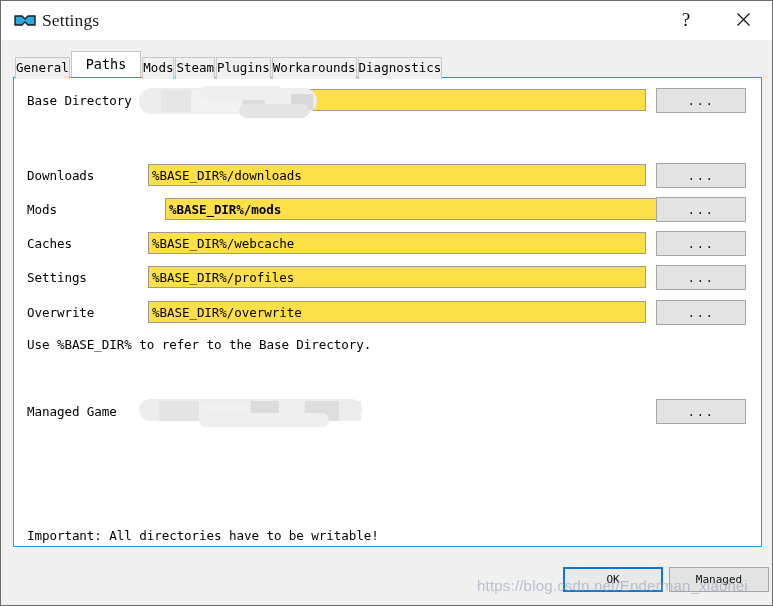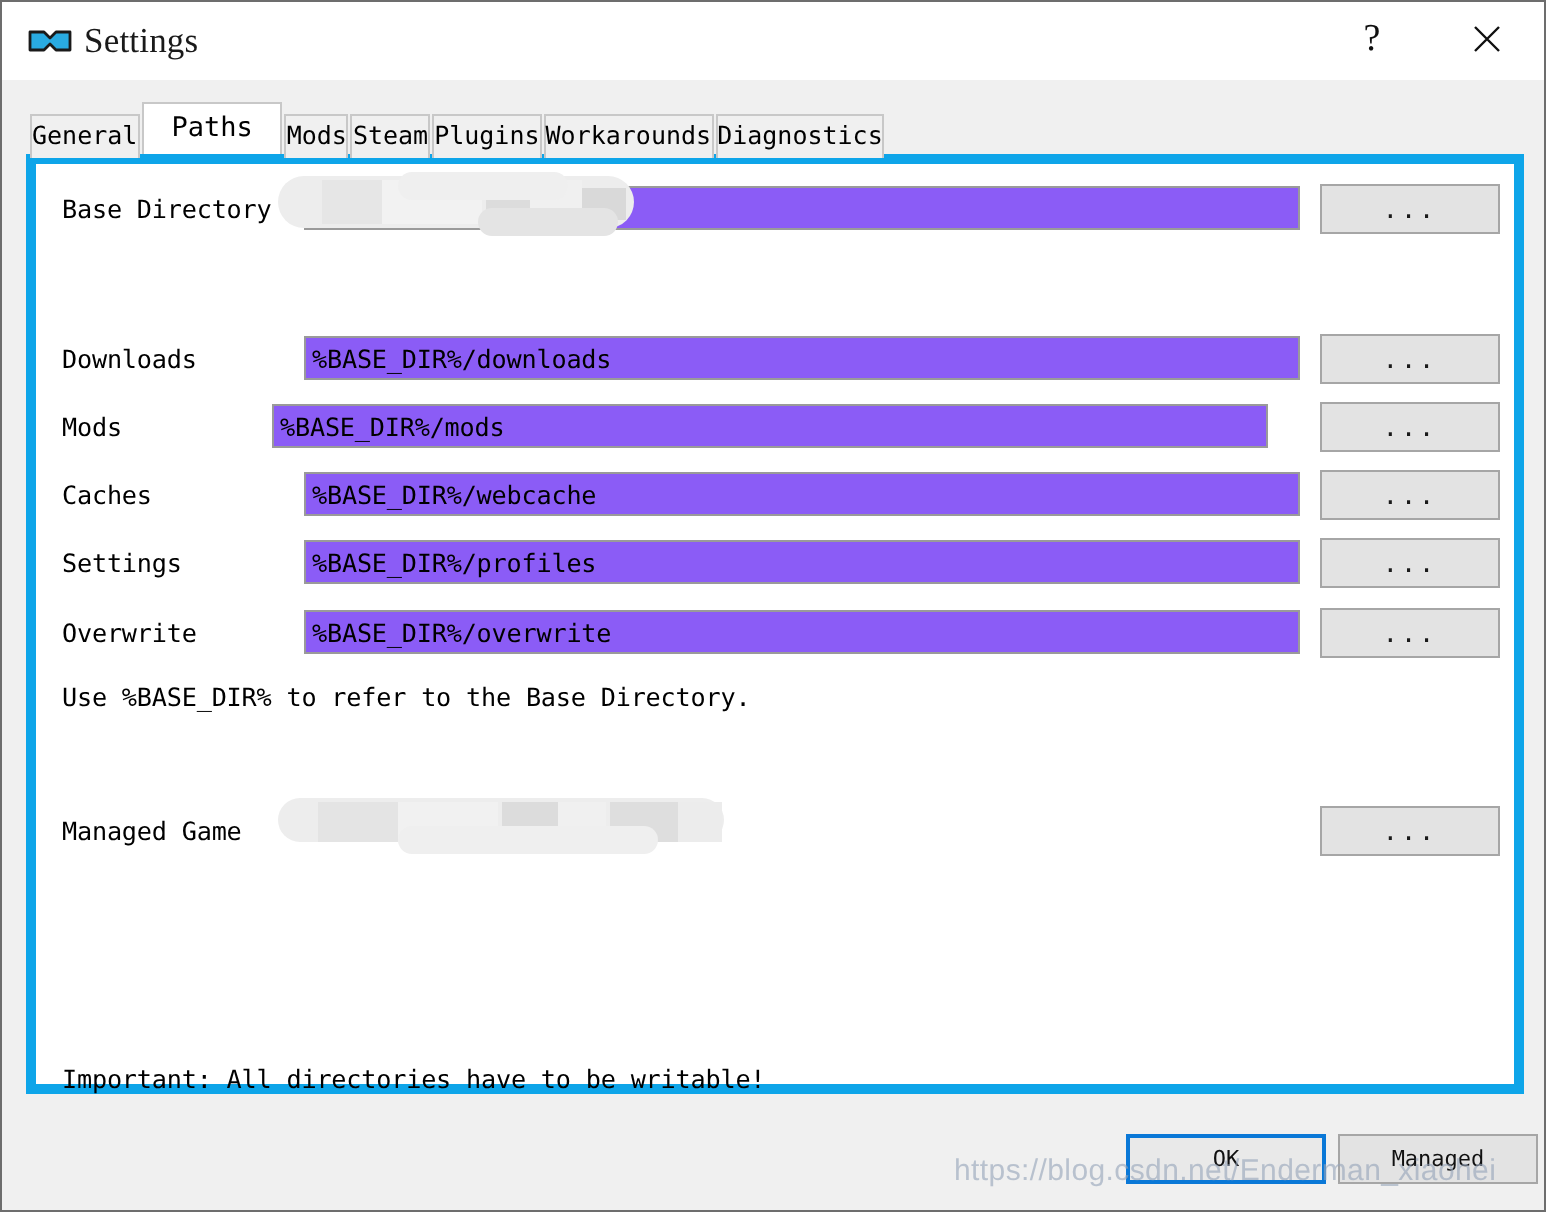--- a/index.html
+++ b/index.html
@@ -108,38 +108,38 @@
   }
 
   
   .panel {
     position: absolute;
     left: 12px;
     top: 76px;
     width: 749px;
     height: 470px;
     background: #ffffff;
-    border: 5px solid #0ea5e9;
+    border: 1px solid #0ea5e9;
     box-sizing: border-box;
     z-index: 1;
   }
 
   .row-label {
     position: absolute;
     font-family: "DejaVu Sans Mono", "Liberation Mono", monospace;
     font-size: 12.6px;
     color: #000000;
     white-space: nowrap;
     letter-spacing: -0.1px;
   }
   .row-input {
     position: absolute;
     box-sizing: border-box;
     border: 1px solid #9a9a9a;
-    background: #8b5cf6;
+    background: #fde047;
     font-family: "DejaVu Sans Mono", "Liberation Mono", monospace;
     font-size: 12.6px;
     color: #000000;
     padding: 0 3px;
     line-height: 20px;
     height: 22px;
     outline: none;
     letter-spacing: -0.1px;
   }
   .browse-btn {
@@ -257,21 +257,21 @@
 
     <div class="row-label" style="left:13px; top:15px;">Base Directory</div>
     <input class="row-input" style="left: 134px; top: 11px; width: 498px;" value="MO2">
     <button class="browse-btn" style="left:642px; top:10px;">...</button>
 
     <div class="row-label" style="left:13px; top:90px;">Downloads</div>
     <input class="row-input" style="left: 134px; top: 86px; width: 498px;" value="%BASE_DIR%/downloads">
     <button class="browse-btn" style="left:642px; top:85px;">...</button>
 
     <div class="row-label" style="left:13px; top:124px;">Mods</div>
-    <input class="row-input" style="left: 118px; top: 120px; width: 498px;" value="%BASE_DIR%/mods">
+    <input class="row-input" style="left: 151px; top: 120px; width: 498px; font-weight: bold;" value="%BASE_DIR%/mods">
     <button class="browse-btn" style="left:642px; top:119px;">...</button>
 
     <div class="row-label" style="left:13px; top:158px;">Caches</div>
     <input class="row-input" style="left: 134px; top: 154px; width: 498px;" value="%BASE_DIR%/webcache">
     <button class="browse-btn" style="left:642px; top:153px;">...</button>
 
     <div class="row-label" style="left:13px; top:192px;">Settings</div>
     <input class="row-input" style="left: 134px; top: 188px; width: 498px;" value="%BASE_DIR%/profiles">
     <button class="browse-btn" style="left:642px; top:187px;">...</button>
 

